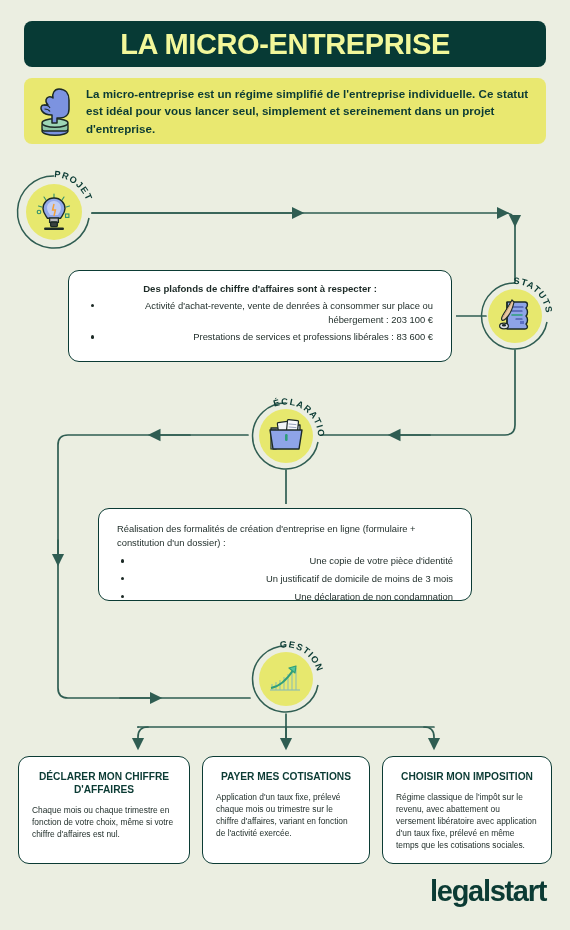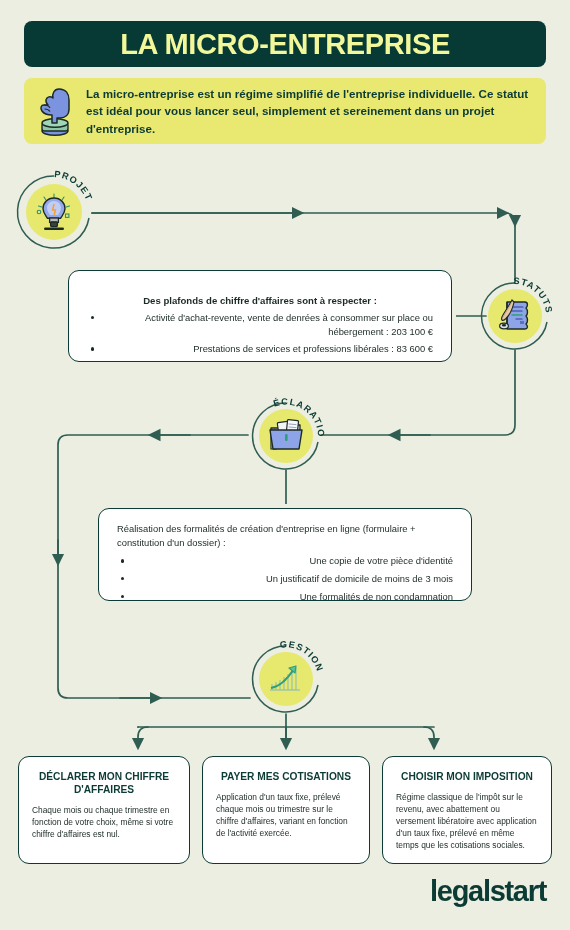--- a/index.html
+++ b/index.html
@@ -183,21 +183,21 @@
         <rect x="16.6" y="31" width="6.8" height="4.6" rx="1" fill="#39413f" stroke="#1c2a26" stroke-width="1.3"></rect>
         <rect x="10" y="36.4" width="20" height="2.6" rx="1.3" fill="#1c2a26"></rect>
       </svg>
     </div>
     <svg class="arc-label" width="78" height="78" viewBox="0 0 78 78">
       <path id="arcProjet" d="M31,5 A35,35 0 0 1 73,34" fill="none"></path>
       <text><textPath href="#arcProjet" startOffset="52%" text-anchor="middle">PROJET</textPath></text>
     </svg>
   </div>
 
-  <div class="infobox" style="left:68px;top:270px;width:384px;height:92px;padding:24px 18px;">
+  <div class="infobox" style="left:68px;top:270px;width:384px;height:92px;padding:12px 18px;">
     <p class="heading">Des plafonds de chiffre d'affaires sont à respecter :</p>
     <ul>
       <li>Activité d'achat-revente, vente de denrées à consommer sur place ou hébergement : 203 100 €</li>
       <li>Prestations de services et professions libérales : 83 600 €</li>
     </ul>
   </div>
 
   <div class="badge" style="left:479px;top:280px;width:72px;height:72px;">
     <svg class="ring" width="72" height="72" viewBox="0 0 72 72">
       <path d="M36,3 A33,33 0 1 0 68,42" fill="none" stroke="#2f5d52" stroke-width="1.5"></path>
@@ -249,21 +249,21 @@
       <path id="arcDecl" d="M24,7 A32,32 0 0 1 68,38" fill="none"></path>
       <text><textPath href="#arcDecl" startOffset="50%" text-anchor="middle">DÉCLARATION</textPath></text>
     </svg>
   </div>
 
   <div class="infobox" style="left:98px;top:508px;width:374px;height:93px;padding:13px 18px;">
     <p class="lead">Réalisation des formalités de création d'entreprise en ligne (formulaire + constitution d'un dossier) :</p>
     <ul>
       <li>Une copie de votre pièce d'identité</li>
       <li>Un justificatif de domicile de moins de 3 mois</li>
-      <li>Une formalités de non condamnation</li>
+      <li>Une déclaration de non condamnation</li>
     </ul>
   </div>
 
   <div class="badge" style="left:250px;top:643px;width:72px;height:72px;">
     <svg class="ring" width="72" height="72" viewBox="0 0 72 72">
       <path d="M36,3 A33,33 0 1 0 68,42" fill="none" stroke="#2f5d52" stroke-width="1.5"></path>
     </svg>
     <div class="disc" style="left:9px;top:9px;width:54px;height:54px;">
       <svg width="40" height="36" viewBox="0 0 40 36">
         <g stroke="#8fbfae" stroke-width="1.1">

